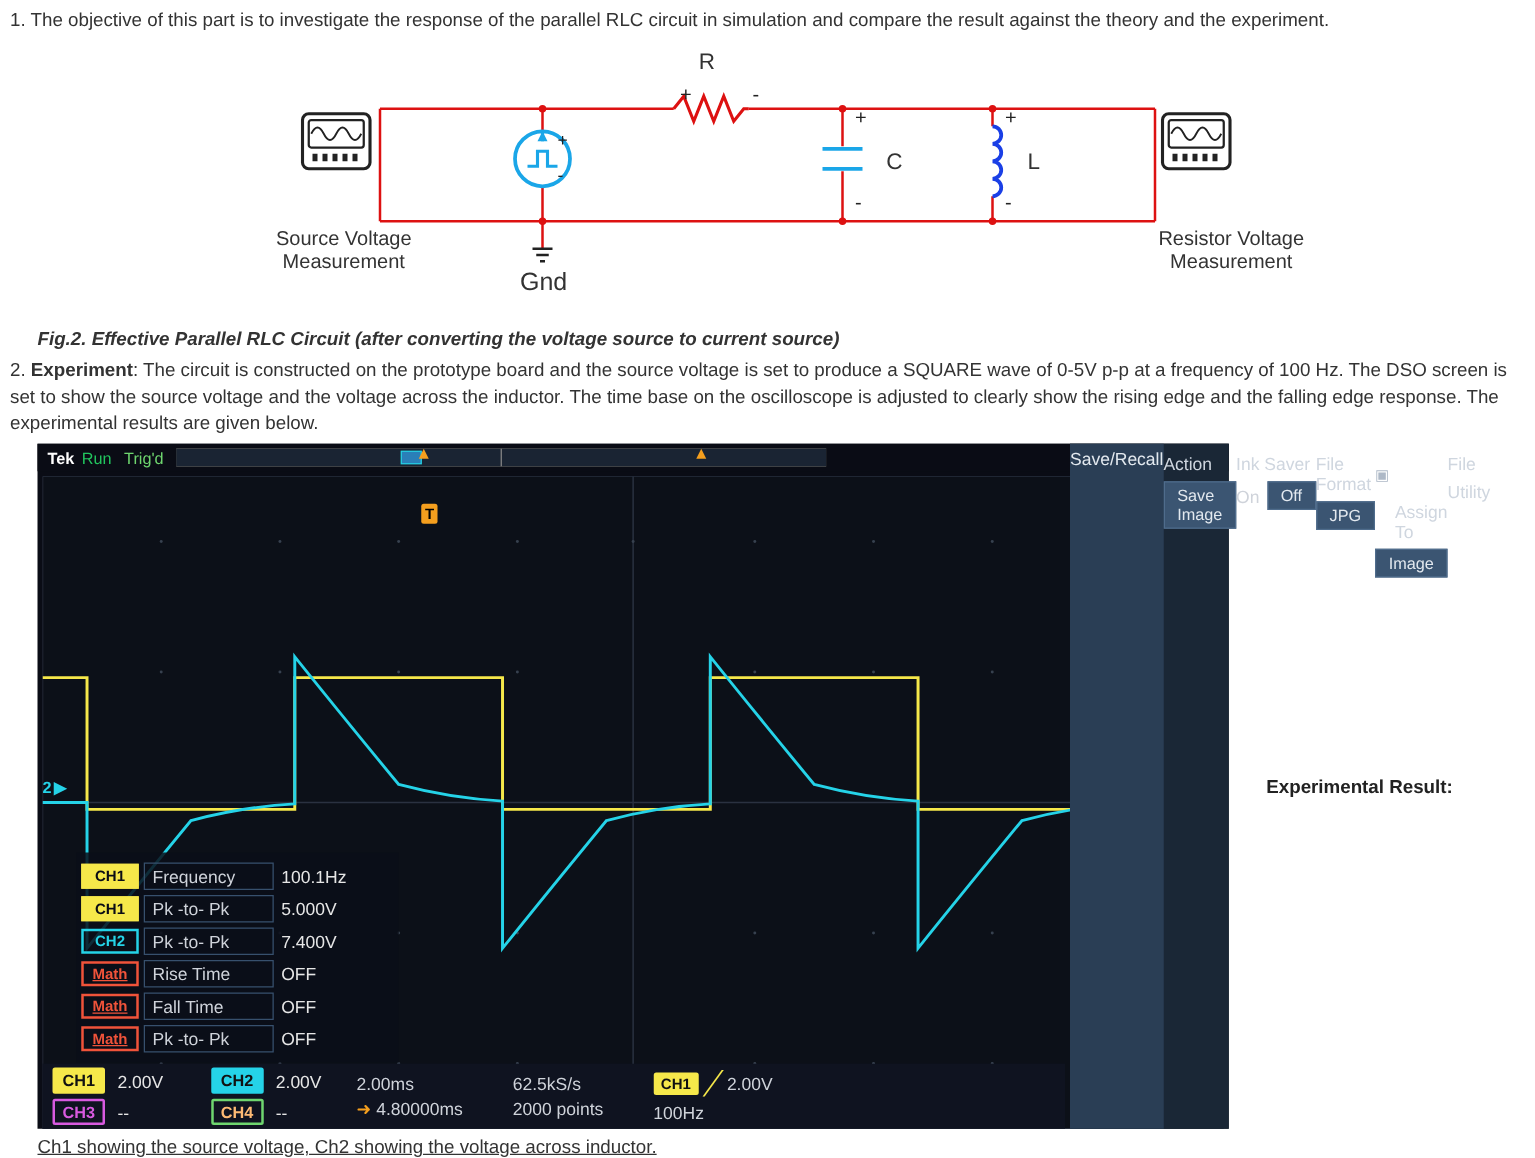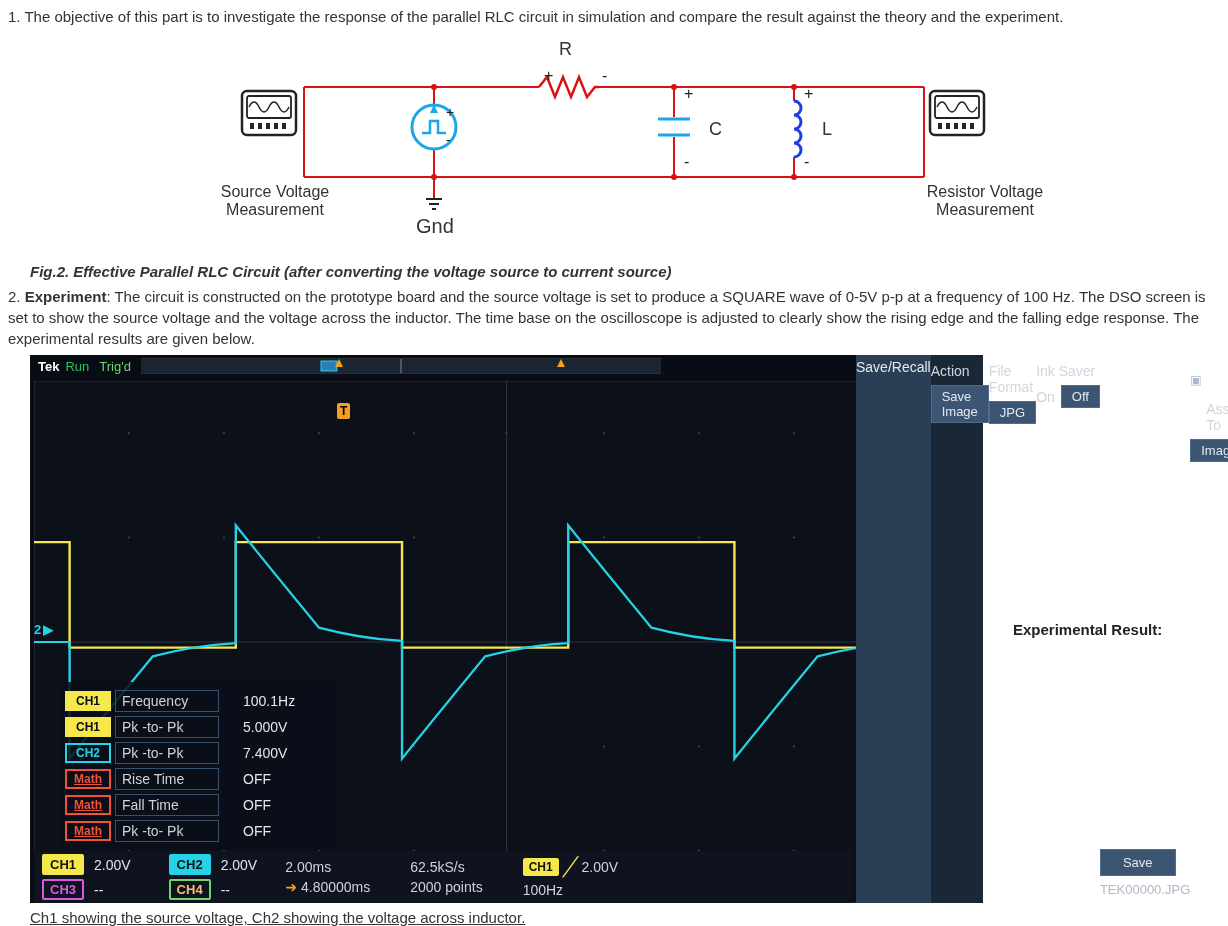--- a/index.html
+++ b/index.html
@@ -72,21 +72,21 @@
   .rd-row { display:flex; align-items:center; height:26px; gap:6px; }
   .rd-tag {
     display:inline-block; width:46px; text-align:center;
     border:2px solid; font-size:12px; font-weight:bold;
     padding:1px 0; color:#0a0c15;
   }
   .tag-ch1 { background:#f6e84a; border-color:#f6e84a; }
   .tag-ch2b { background:transparent; border-color:#25d3e8; color:#25d3e8; }
   .tag-math { background:transparent; border-color:#f0533a; color:#f0533a;text-decoration:underline; }
   .rd-label { display:inline-block; width:104px; color:#cfd3da; border:1px solid #37506d; padding:2px 6px; margin-left:-2px; }
-  .rd-val { display:inline-block; width:90px; color:#e6e6e6; margin-left:18px; }
+  .rd-val { display:inline-block; width:90px; color:#e6e6e6; }
   
   .bottom-bar {
     position:absolute; left:0; bottom:0; right:127px; height:52px;
     background:#0f1320;
     display:flex; align-items:center; gap:8px; padding:4px 8px;
     font-size:14px;
   }
   .bb-col { display:flex; flex-direction:column; gap:4px; }
   .bb-tag { display:inline-flex; align-items:center; gap:10px; }
   .bb-chip {
@@ -424,35 +424,31 @@
         </div>
       </div>
 
       <div class="side-menu">
         <div class="sm-title">Save/Recall</div>
         <div class="sm-section">
           <div class="sm-label">Action</div>
           <span class="sm-btn">Save Image</span>
         </div>
         <div class="sm-section">
-          <div class="sm-label">File Format</div>
-          <span class="sm-btn">JPG</span>
-        </div>
-        <div class="sm-section">
           <div class="sm-label">Ink Saver</div>
           <div class="sm-toggle">
             <span>On</span>
             <span class="sm-opt">Off</span>
           </div>
         </div>
+        <div class="sm-section">
+          <div class="sm-label">File Format</div>
+          <span class="sm-btn">JPG</span>
+        </div>
         <div style="flex:1"></div>
-        <div class="sm-section sm-save">
-          <span class="sm-btn">Save</span>
-          <div class="sm-file">TEK00000.JPG</div>
-        </div>
         <div class="sm-section sm-assign">
           <div class="pic">▣</div>
           <div class="sm-label" style="margin-top:14px;padding-left:16px;">Assign To</div>
           <span class="sm-opt">Image</span>
         </div>
         <div class="sm-section">
           <div class="sm-label">File</div>
           <div class="sm-label">Utility</div>
         </div>
       </div>

